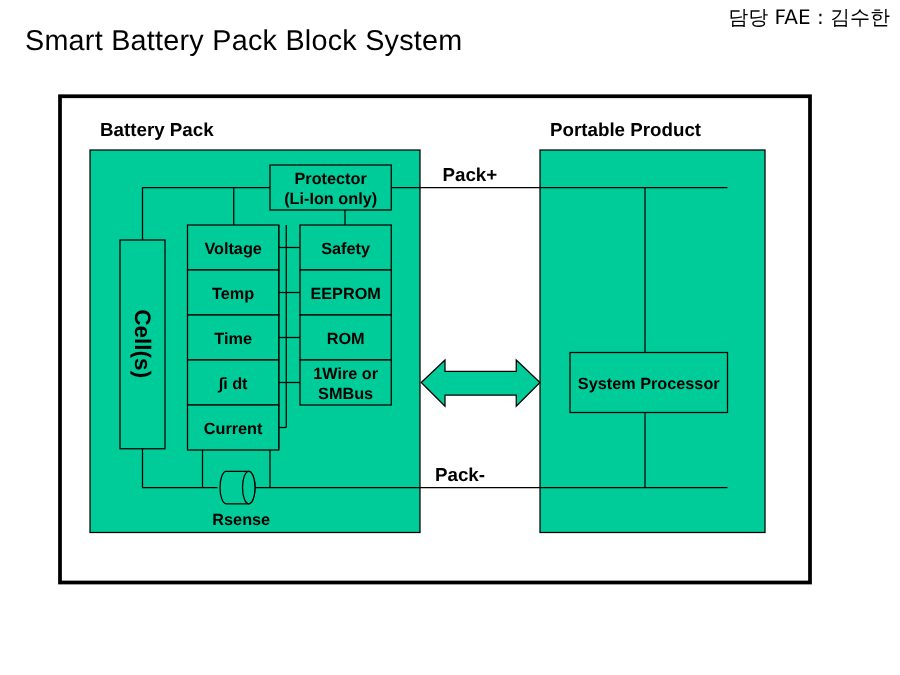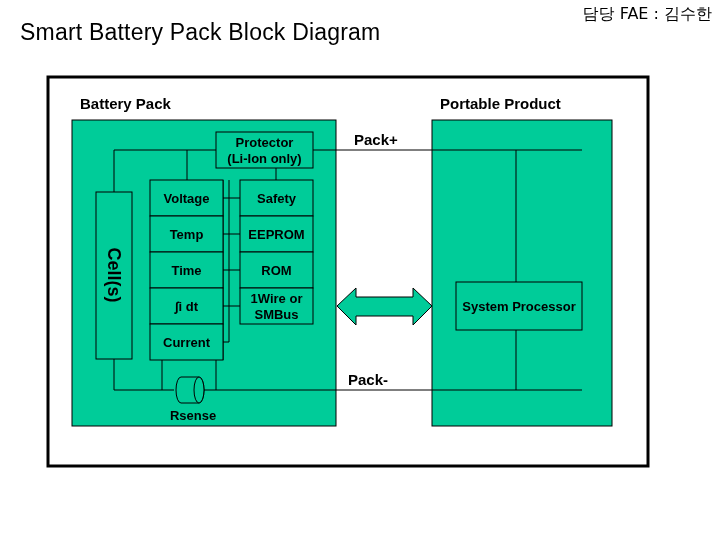--- a/index.html
+++ b/index.html
@@ -11,21 +11,21 @@
                 color: #000; letter-spacing: 0.2px; }
   svg { position: absolute; left: 0; top: 0; }
   svg text { font-family: "Liberation Sans", "DejaVu Sans", sans-serif; fill: #000; }
   .big { font-size: 15px; font-weight: bold; }
   .blk { font-size: 13px; font-weight: bold; }
 </style>
 </head>
 <body>
 
 <div class="header-note">담당 FAE : 김수한</div>
-<div class="page-title">Smart Battery Pack Block Diagram</div>
+<div class="page-title">Smart Battery Pack Block System</div>
 
 <svg width="720" height="540" viewBox="0 0 720 540">
 
   <rect x="48" y="77" width="600" height="389" fill="#fff" stroke="#000" stroke-width="3"></rect>
 
   <text x="80" y="109" class="big">Battery Pack</text>
   <text x="440" y="109" class="big">Portable Product</text>
 
   <rect x="72" y="120" width="264" height="306" fill="#00CC99" stroke="#000" stroke-width="1"></rect>
 

